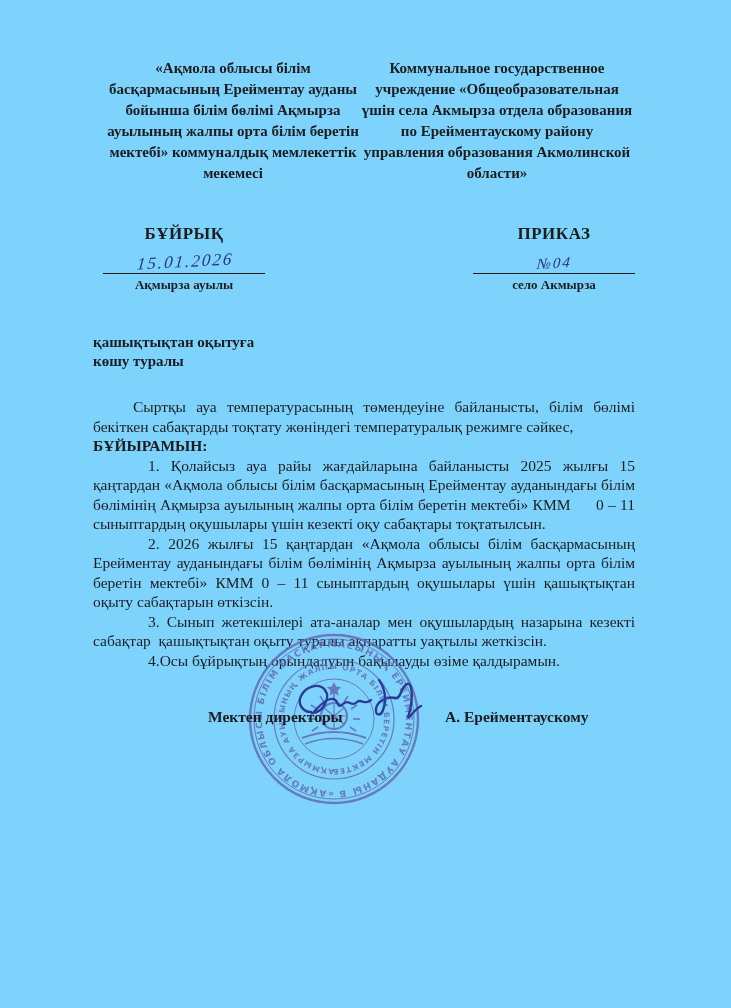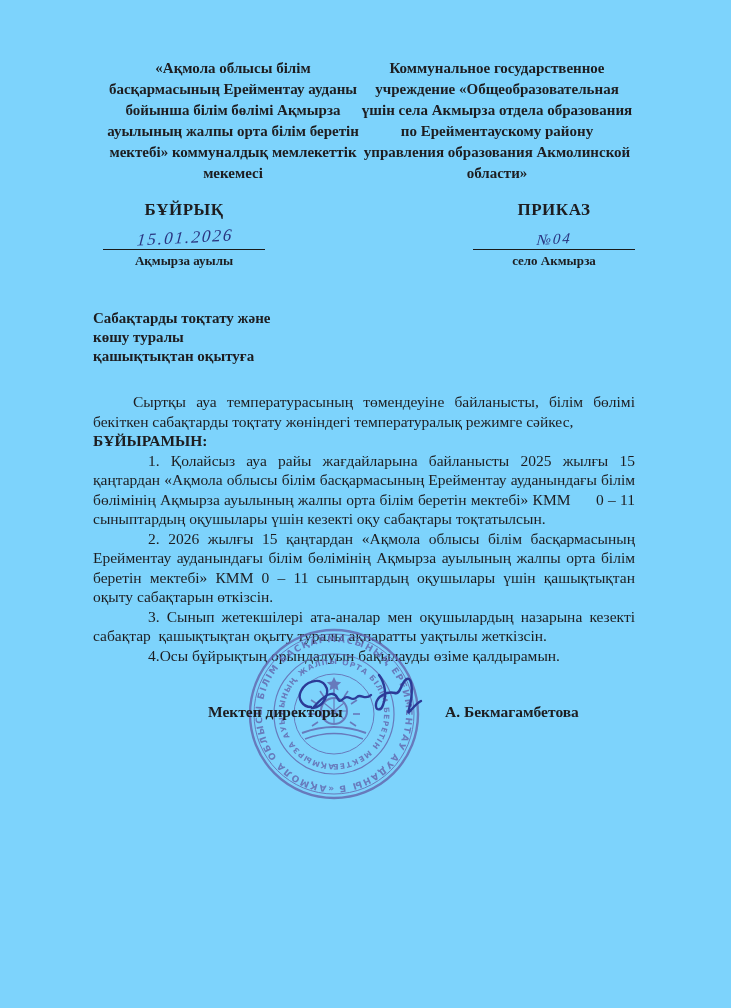--- a/index.html
+++ b/index.html
@@ -13,21 +13,21 @@
     font-family:"Liberation Serif", serif;
     color:#1d1d20;
     overflow:hidden;
   }
   
   .header-row{display:flex;justify-content:space-between;}
   .org{font-weight:bold;font-size:15px;line-height:21px;text-align:center;}
   .org.left{width:252px;margin-left:14px;}
   .org.right{width:276px;}
   
-  .order-row{display:flex;justify-content:space-between;margin-top:16px;gap:39px;}
+  .order-row{display:flex;justify-content:space-between;margin-top:40px;gap:39px;}
   .order-col{width:162px;text-align:center;}
   .order-col.left{margin-left:10px;}
   .order-col.right{margin-right:0px;}
   .order-title{font-weight:bold;font-size:17px;letter-spacing:.5px;}
   .hand-line{
     margin-top:2px;height:27px;
     border-bottom:1.6px solid #1a1a1a;
     display:flex;align-items:flex-end;justify-content:center;
   }
   .handwriting{
@@ -78,23 +78,22 @@
     <div class="order-col right">
       <div class="order-title">ПРИКАЗ</div>
       <div class="hand-line">
         <span class="handwriting">№04</span>
       </div>
       <div class="place">село Акмырза</div>
     </div>
   </div>
 
   <div class="subject">
-    <div>Сабақтарды тоқтату және</div>
+    <div>қашықтықтан оқытуға</div>
     <div>көшу туралы</div>
-    <div>қашықтықтан оқытуға</div>
   </div>
 
   <div class="body-text">
     <p class="intro">Сыртқы ауа температурасының төмендеуіне байланысты, білім бөлімі бекіткен сабақтарды тоқтату жөніндегі температуралық режимге сәйкес,</p>
     <p class="order-word">БҰЙЫРАМЫН:</p>
     <p class="item">1. Қолайсыз ауа райы жағдайларына байланысты 2025 жылғы 15 қаңтардан «Ақмола облысы білім басқармасының Ерейментау ауданындағы білім бөлімінің Ақмырза ауылының жалпы орта білім беретін мектебі» КММ&nbsp;&nbsp;&nbsp;&nbsp;&nbsp;&nbsp;0 – 11 сыныптардың оқушылары үшін кезекті оқу сабақтары тоқтатылсын.</p>
     <p class="item">2. 2026 жылғы 15 қаңтардан «Ақмола облысы білім басқармасының Ерейментау ауданындағы білім бөлімінің Ақмырза ауылының жалпы орта білім беретін мектебі» КММ 0 – 11 сыныптардың оқушылары үшін қашықтықтан оқыту сабақтарын өткізсін.</p>
     <p class="item">3. Сынып жетекшілері ата-аналар мен оқушылардың назарына кезекті сабақтар&nbsp; қашықтықтан оқыту туралы ақпаратты уақтылы жеткізсін.</p>
     <p class="item">4.Осы бұйрықтың орындалуын бақылауды өзіме қалдырамын.</p>
   </div>
@@ -142,16 +141,16 @@
     <svg class="signature-svg" viewBox="0 0 150 80">
       <g fill="none" stroke="#2c3b97" stroke-width="2.4" stroke-linecap="round">
         <path d="M22,46 C14,46 8,38 12,30 C16,21 30,16 36,24 C42,32 34,46 24,47 C30,40 38,32 44,33"></path>
         <path d="M44,33 C50,34 48,44 54,38 C60,32 62,42 68,36 C72,32 76,40 82,34"></path>
         <path d="M90,14 C96,22 98,34 94,44 C92,50 86,50 87,43 C88,35 98,30 106,32"></path>
         <path d="M106,32 C112,34 112,20 118,18 C124,16 124,34 120,48 C117,58 124,44 132,40"></path>
       </g>
     </svg>
 
     <div class="sig-label">Мектеп директоры</div>
-    <div class="sig-name">А. Бекмагамбетова</div>
+    <div class="sig-name">А. Ерейментаускому</div>
   </div>
 
 </div>
 
 </body></html>

